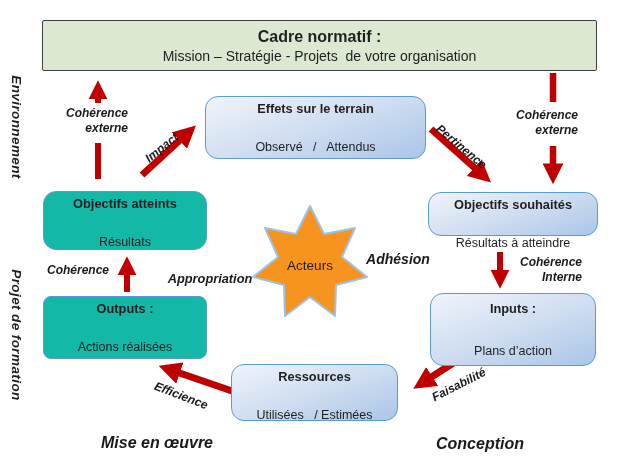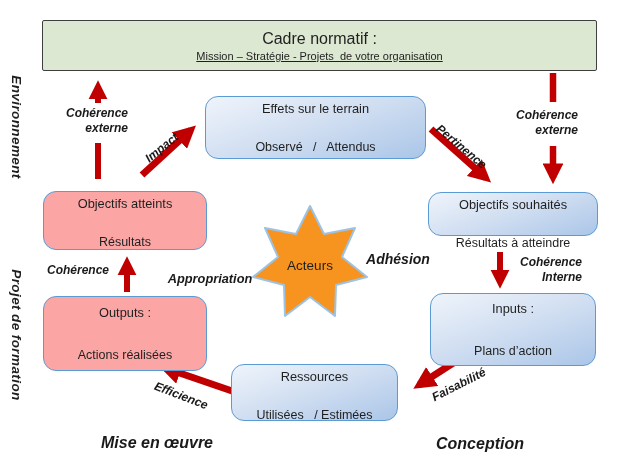--- a/index.html
+++ b/index.html
@@ -13,30 +13,30 @@
     display:flex;flex-direction:column;justify-content:space-evenly;align-items:center;
     text-align:center;
     gap:24px;
   }
   .top-box{
     left:42px;top:20px;width:555px;height:51px;
     background:#dce8d2;border:1.4px solid #3f3f3f;border-radius:2px;
     justify-content:center;gap:2px;
   }
   .top-box .box-title{font-size:16px;}
-  .top-box .box-sub{font-size:11px;text-decoration:underline;}
+  .top-box .box-sub{font-size:14px;}
   .node{border:1.6px solid #5b9bd5;border-radius:13px;padding:4px 2px;}
-  .green{background:#fca5a5;}
+  .green{background:#14b8a6;}
   .blue{background:linear-gradient(160deg,#eff4fb 0%,#d3e0f2 45%,#abc6e8 100%);}
-  .box-title{font-weight:normal;font-size:12.8px;white-space:pre-wrap;}
+  .box-title{font-weight:bold;font-size:12.8px;white-space:pre-wrap;}
   .box-sub{font-size:12.5px;white-space:pre-wrap;}
   .n-effets{left:205px;top:96px;width:221px;height:63px;}
   .n-atteints{left:43px;top:191px;width:164px;height:59px;}
   .n-souhaites{left:428px;top:192px;width:170px;height:44px;}
-  .n-outputs{left:43px;top:296px;width:164px;height:75px;}
+  .n-outputs{left:43px;top:296px;width:164px;height:63px;border-radius:8px;}
   .n-inputs{left:430px;top:293px;width:166px;height:73px;}
   .n-ressources{left:231px;top:364px;width:167px;height:57px;}
   .side-label{
     position:absolute;z-index:3;white-space:nowrap;
     font-style:italic;font-weight:bold;font-size:13.5px;letter-spacing:.4px;
     transform:translate(-50%,-50%) rotate(90deg);
   }
   .lbl{
     position:absolute;z-index:3;white-space:nowrap;text-align:center;
     font-style:italic;font-weight:bold;font-size:12px;color:#1a1a1a;

